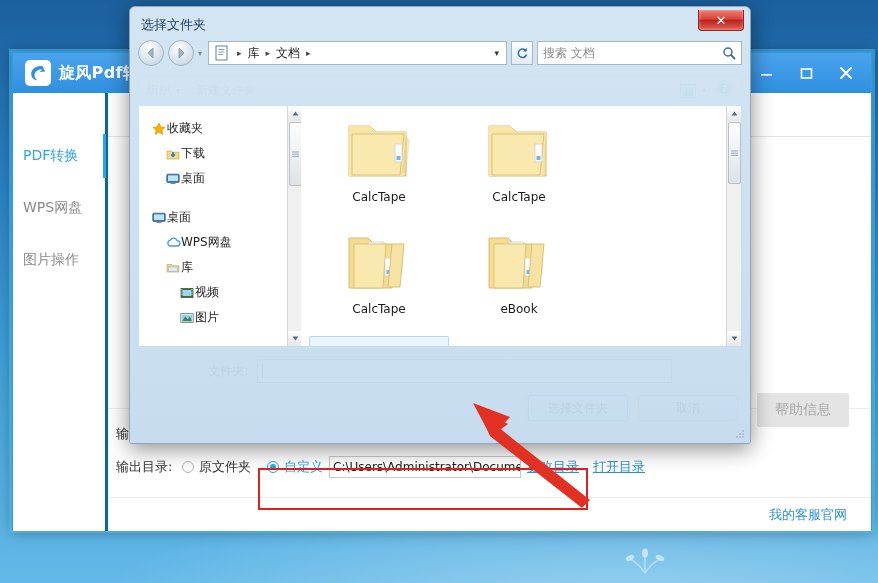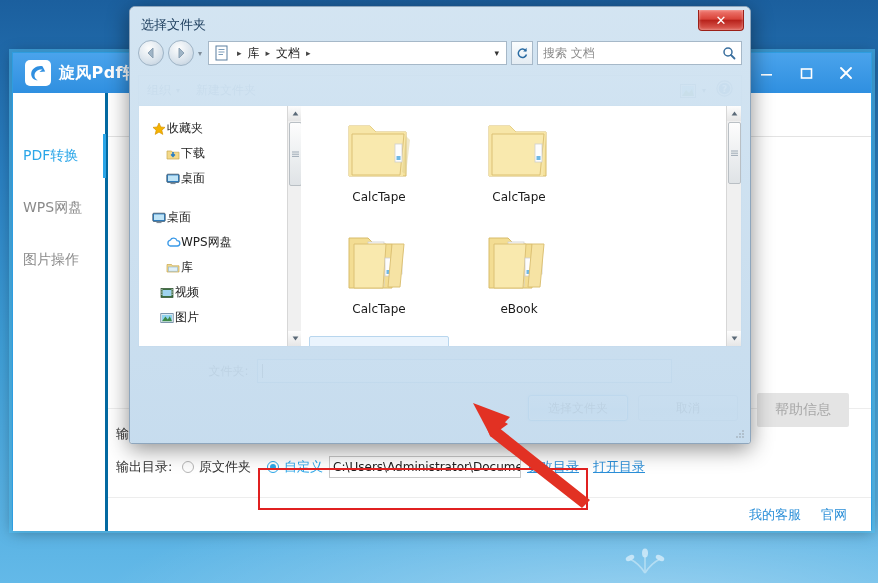--- a/index.html
+++ b/index.html
@@ -112,21 +112,21 @@
   }
   .convert-btn {
     position:absolute; right: 22px; top: 300px;
     width: 92px; height: 34px; background:#e4e4e4; color:#a8a8a8;
     display:flex; align-items:center; justify-content:center;
     font-size: 14px; border-radius: 2px;
   }
   .app-footer {
     position:absolute; left:0; right:0; bottom:0; height: 34px;
     border-top: 1px solid #ededed; display:flex; align-items:center;
-    justify-content:flex-end; padding-right: 24px; gap: 20px;
+    justify-content:flex-end; padding-right: 24px; 
   }
   .app-footer a { color:#2b8fd8; font-size: 13px; text-decoration:none; }
 
   
   .anno-box {
     position: absolute; left: 258px; top: 468px; width: 330px; height: 42px;
     border: 2px solid #e02020; pointer-events:none; z-index: 60;
   }
   .anno-arrow { position:absolute; left: 470px; top: 400px; z-index: 61; pointer-events:none; }
 
@@ -204,21 +204,21 @@
   }
   .nav-pane {
     width: 148px; flex:0 0 auto; background:#fff; position:relative;
     padding: 10px 0 0 0; overflow:hidden;
   }
   .tree-item {
     display:flex; align-items:center; height: 25px; font-size: 12px; color:#222;
     padding-left: 12px; white-space:nowrap;
   }
   .tree-item.l2 { padding-left: 26px; }
-  .tree-item.l3 { padding-left: 20px; }
+  .tree-item.l3 { padding-left: 40px; }
   .tree-ico { width:16px; height:16px; flex:0 0 auto; display:flex; align-items:center; justify-content:center;}
 
   .vscroll {
     width: 15px; background: #f0f0f0; border-left:1px solid #d7d7d7;
     flex:0 0 auto; position:relative;
   }
   .vscroll .arrow-up, .vscroll .arrow-dn {
     position:absolute; left:0; width:15px; height:15px;
     background: linear-gradient(180deg,#fdfdfd,#e6e6e6);
     display:flex;align-items:center;justify-content:center;

